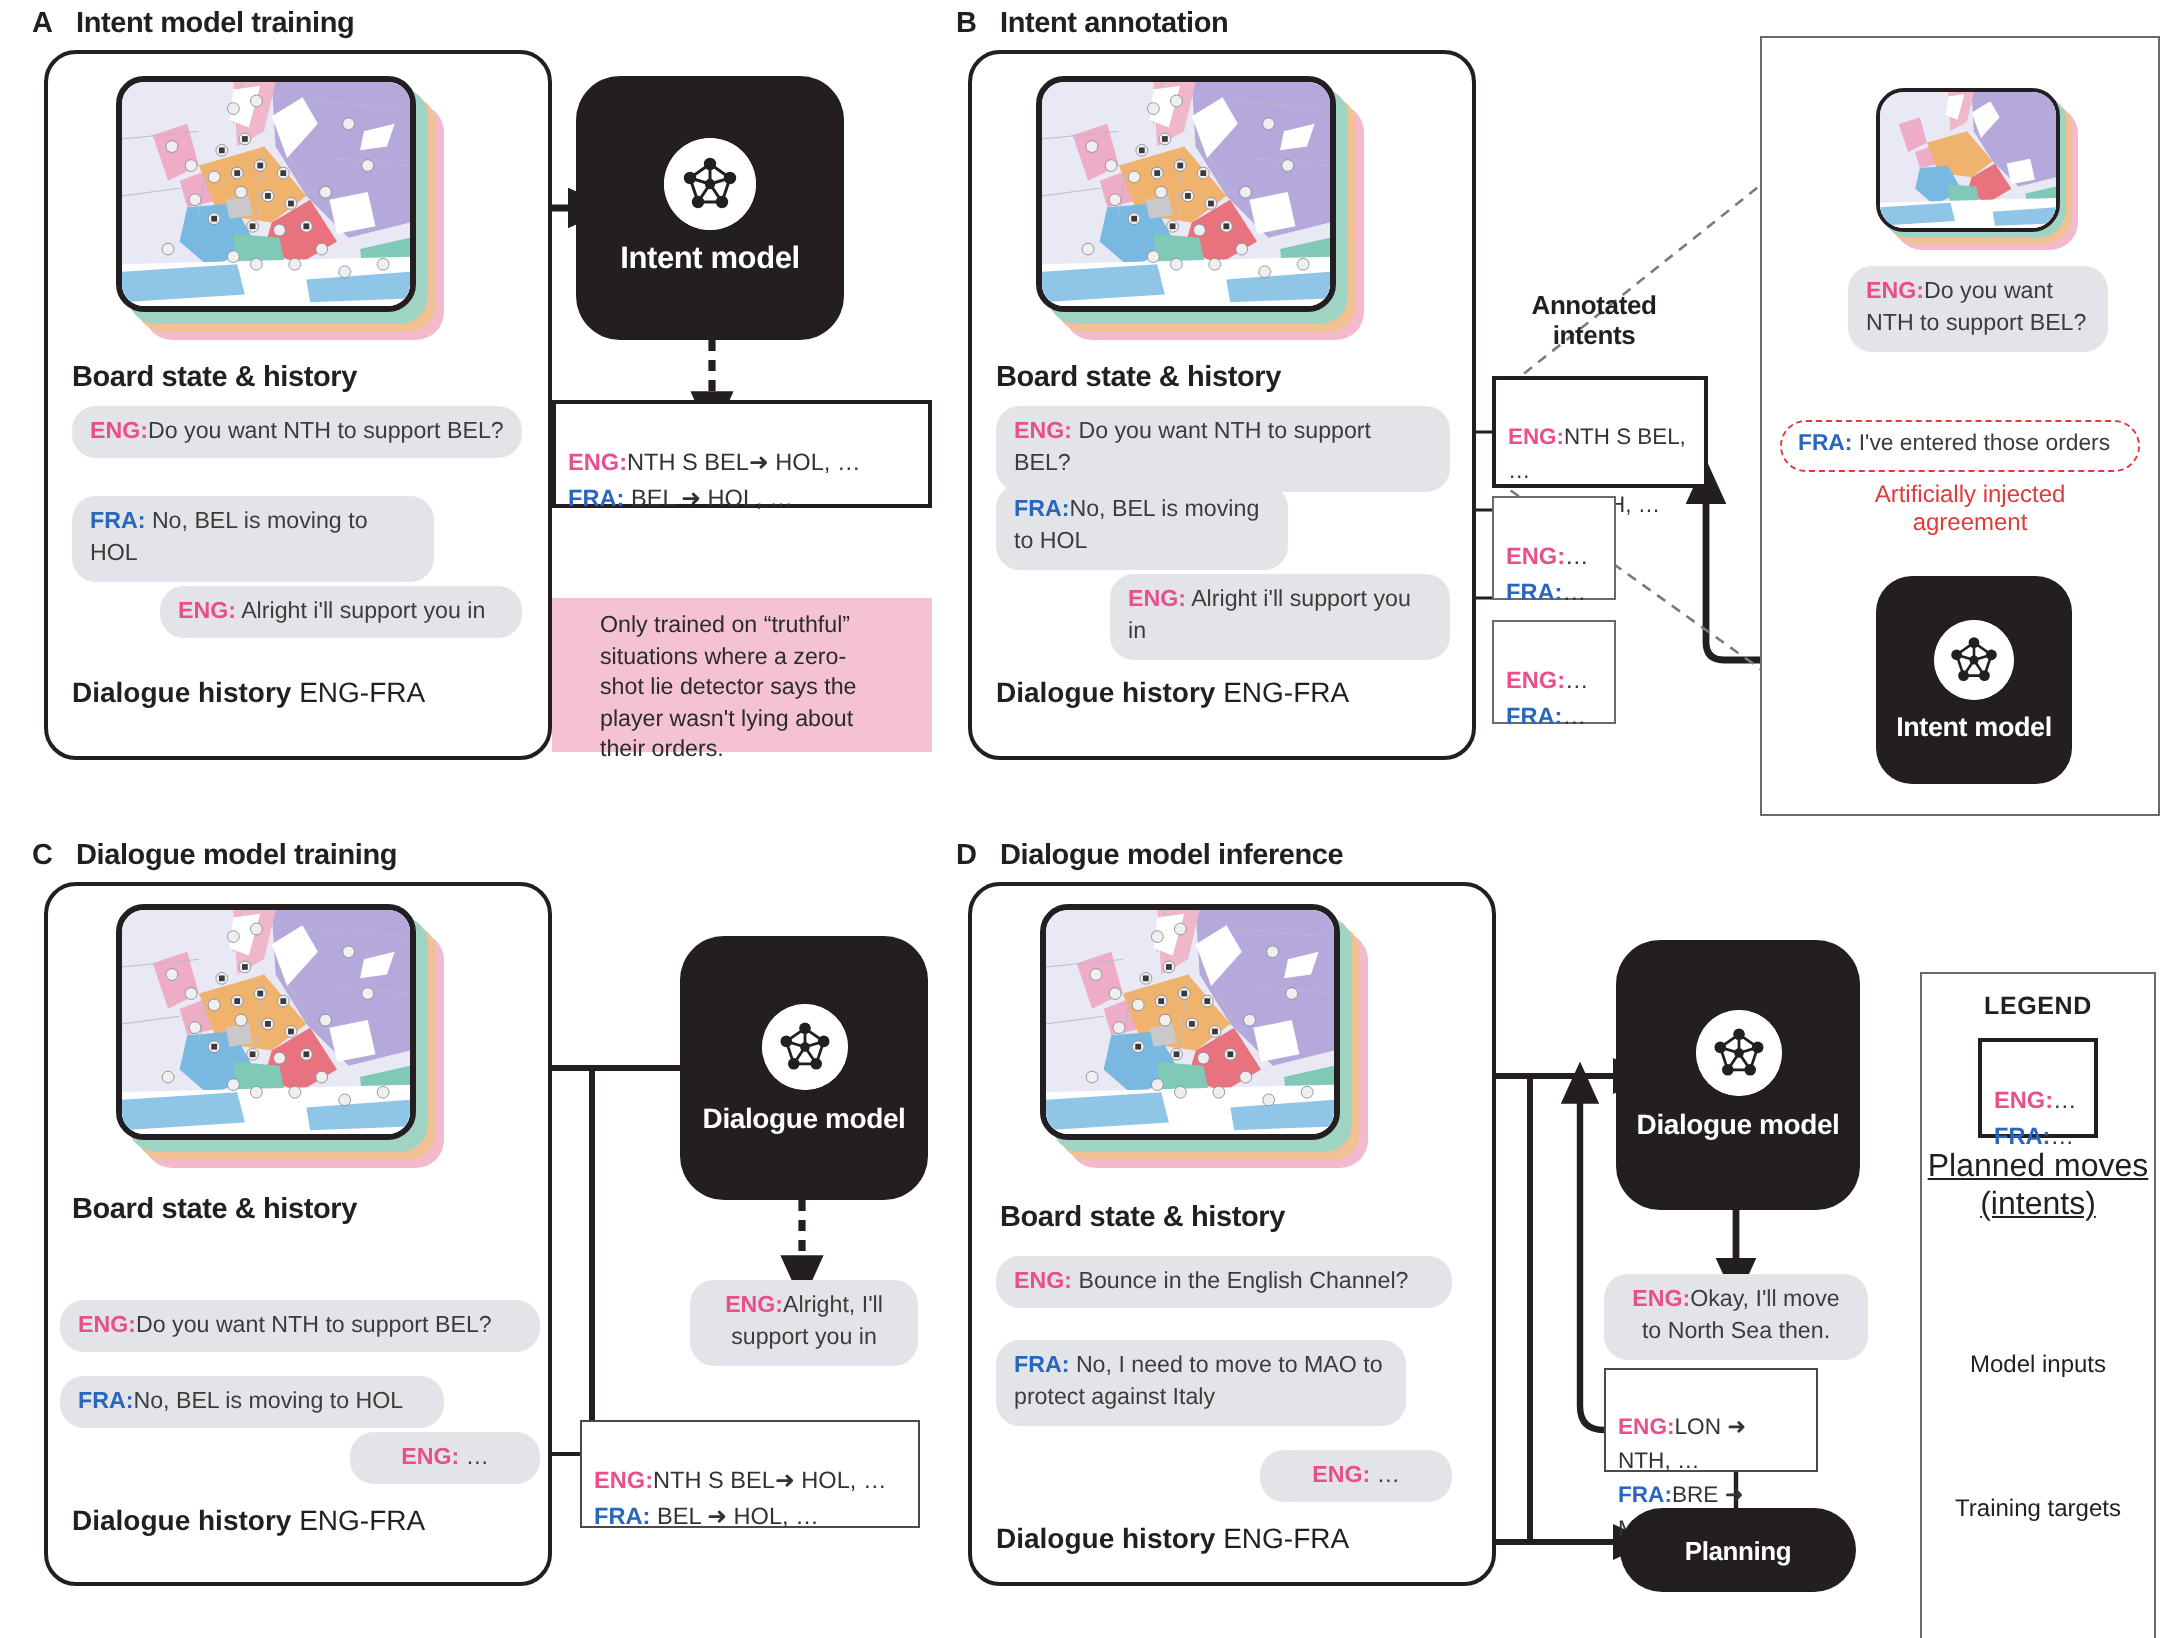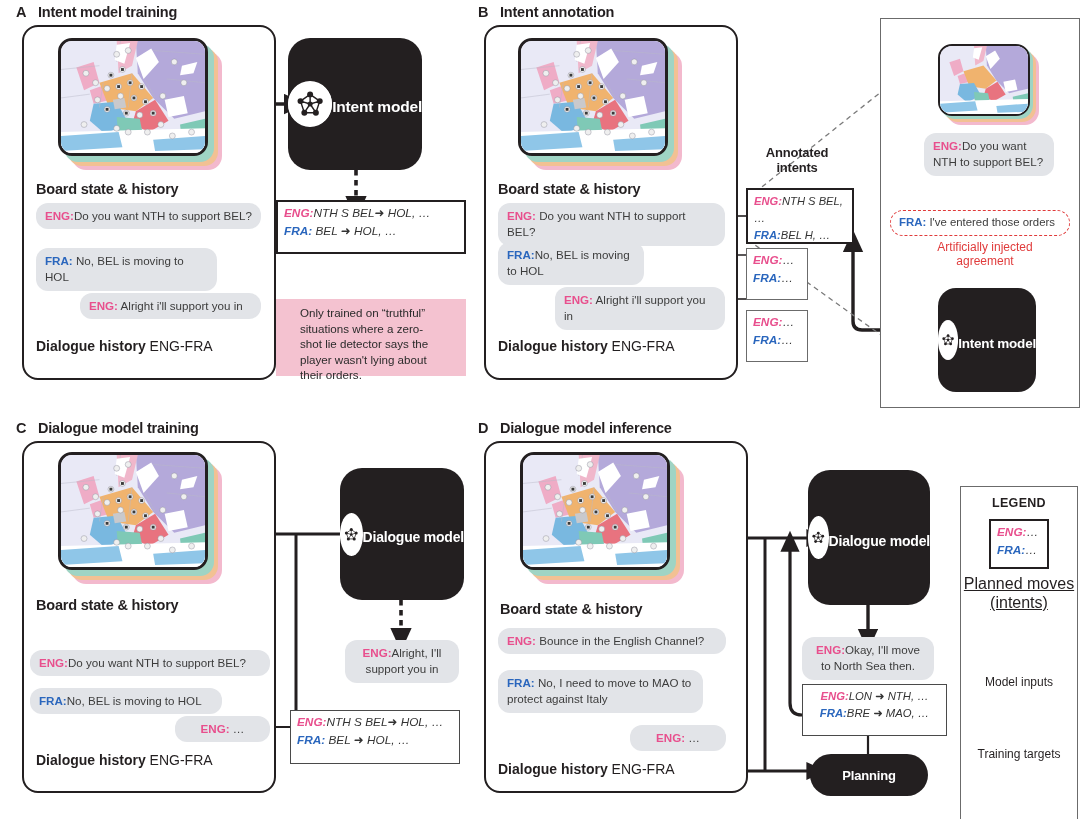--- a/index.html
+++ b/index.html
@@ -40,31 +40,31 @@
     font-size:11.6px;line-height:1.42;color:#3c3c3c;
     padding:5px 9px 5px 9px;box-sizing:border-box;
   }
   .bub .eng{color:#e84f8d;font-weight:bold;}
   .bub .fra{color:#2a66bd;font-weight:bold;}
   .bub.center{text-align:center;}
 
   
   .model{
     position:absolute;background:#231f20;border-radius:22px;
-    display:flex;flex-direction:row;align-items:center;justify-content:center;
+    display:flex;flex-direction:column;align-items:center;justify-content:center;
     color:#fff;box-sizing:border-box;
   }
   .model .mtitle{font-size:15.5px;font-weight:bold;letter-spacing:-0.2px;margin-top:6px;white-space:nowrap;}
   .nnicon{border-radius:50%;background:#fff;display:block;}
   .model.pill{border-radius:26px;}
 
   
   .ibox{
     position:absolute;background:#fff;box-sizing:border-box;
-    font-size:11.8px;line-height:1.5;padding:3px 6px;font-style:italic;
+    font-size:11.8px;line-height:1.5;padding:21px 6px;
   }
   .ibox.thick{border:2.4px solid #231f20;}
   .ibox.thin{border:1.3px solid #6b6b6b;}
   .ibox .eng{color:#e84f8d;font-weight:bold;}
   .ibox .fra{color:#2a66bd;font-weight:bold;}
   .ibox .mv{color:#333;}
 
   
   .note{
     position:absolute;background:#f4c2d0;box-sizing:border-box;
@@ -738,21 +738,21 @@
     </g>
   </svg>
   <div class="mtitle" style="font-size:14px;">Dialogue model</div>
 </div>
 
 <div class="bub center" style="left:802px;top:637px;width:132px;">
   <span class="eng">ENG:</span><span>Okay, I'll move</span><br>
   <span>to North Sea then.</span>
 </div>
 
-<div class="ibox thin" style="left:802px;top:684px;width:145px;height:52px;border-color:#4a4a4a;font-size:11.3px;text-align:center;">
+<div class="ibox thin" style="left:802px;top:684px;width:107px;height:52px;border-color:#4a4a4a;font-size:11.3px;">
   <div><span class="eng">ENG:</span><span class="mv">LON ➜ NTH, …</span></div>
   <div><span class="fra">FRA:</span><span class="mv">BRE ➜ MAO, …</span></div>
 </div>
 
 <div class="model pill" style="left:810px;top:754px;width:118px;height:42px;">
   <div class="mtitle" style="margin-top:0;font-size:13px;">Planning</div>
 </div>
 
 <div class="legend" style="left:960px;top:486px;width:118px;height:356px;">
   <div class="ltitle">LEGEND</div>

